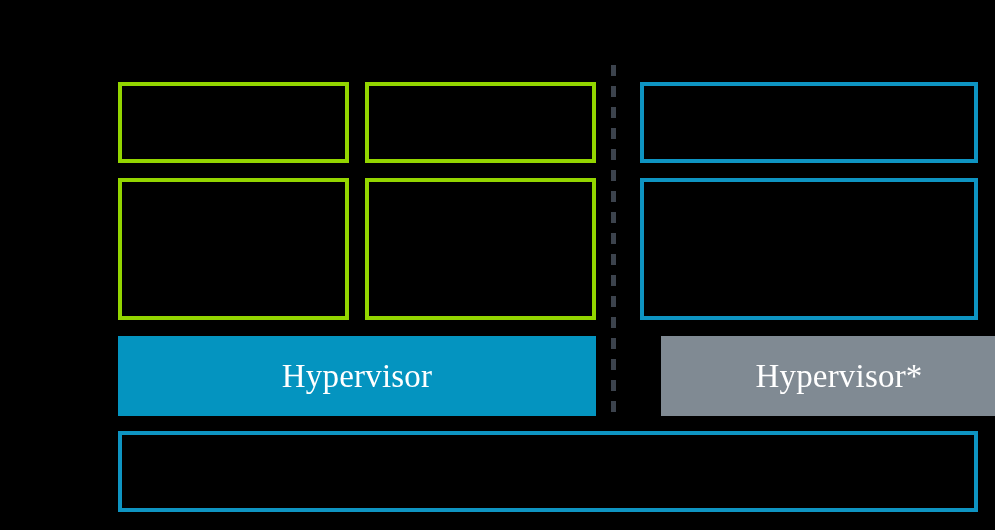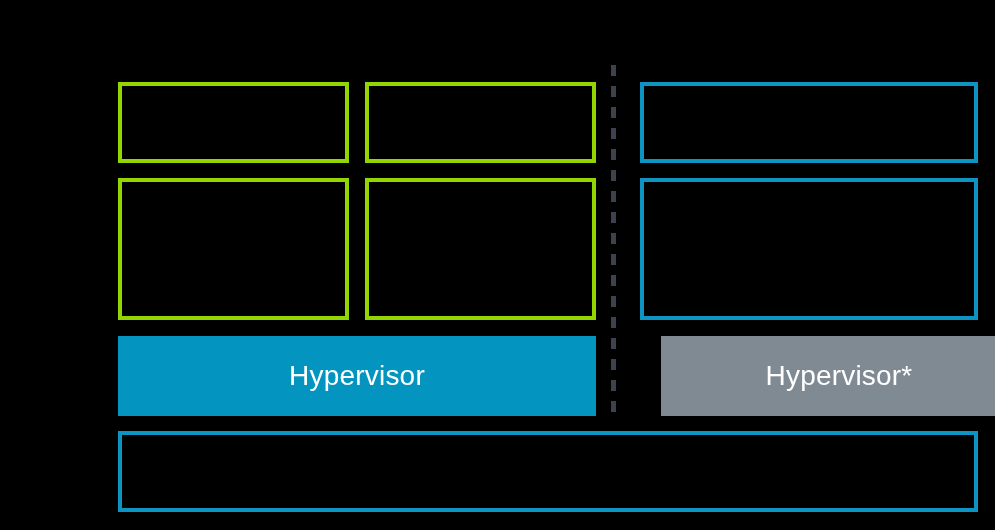--- a/index.html
+++ b/index.html
@@ -39,26 +39,26 @@
 
   
   .bar {
     border: 0;
   }
   .bar.blue-fill { background: #0494c0; }
   .bar.gray-fill { background: #808a93; }
 
   .bar-label {
     color: #ffffff;
-    font-size: 28px;
+    font-size: 33px;
     font-weight: 300;
     line-height: 1;
     letter-spacing: 0.2px;
     white-space: nowrap;
-    font-family: Liberation Sans, sans-serif;
+    font-family: Liberation Serif, serif;
   }
 
   
   .divider {
     position: absolute;
     width: 5px;
     background-image: linear-gradient(
       to bottom,
       #3c434d 0px,
       #3c434d 11px,

